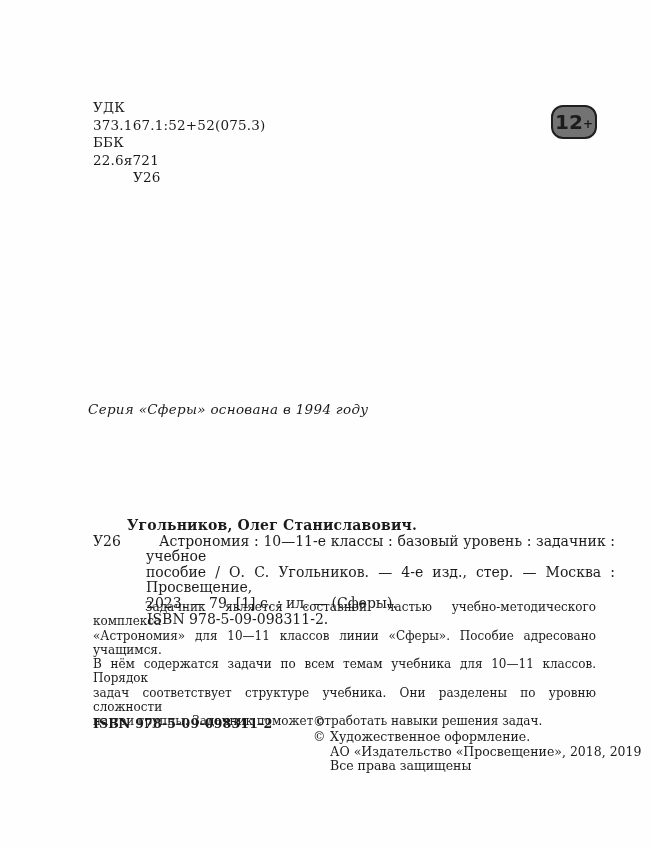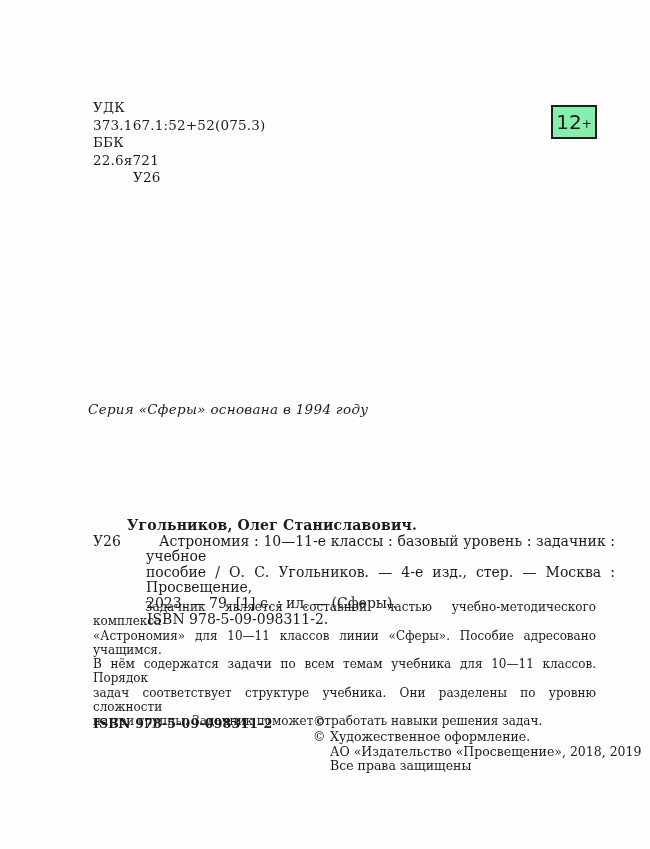--- a/index.html
+++ b/index.html
@@ -28,27 +28,27 @@
   .udk-top .author-sign { margin-left: 40px; }
 
   
   .age-badge {
     position: absolute;
     left: 551px;
     top: 105px;
     width: 42px;
     height: 30px;
     border: 2.5px solid #1f1f1f;
-    border-radius: 0;
+    border-radius: 12px;
     display: flex;
     align-items: center;
     justify-content: center;
     font-family: "DejaVu Sans", "Liberation Sans", sans-serif;
-    font-weight: normal;
-    background: #86efac;
+    font-weight: bold;
+    background: #737373;
   }
   .age-badge .num { font-size: 20px; line-height: 1; }
   .age-badge .plus { font-size: 12px; line-height: 1; margin-top: 3px; }
 
   
   .series-note {
     position: absolute;
     left: 88px;
     top: 401px;
     font-style: italic;

